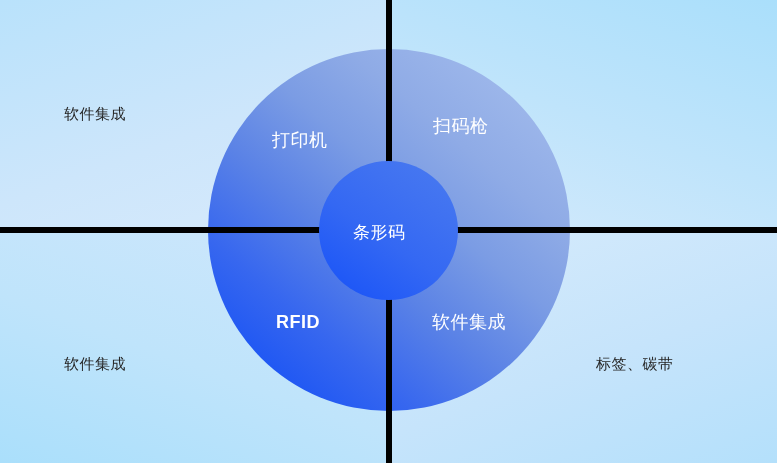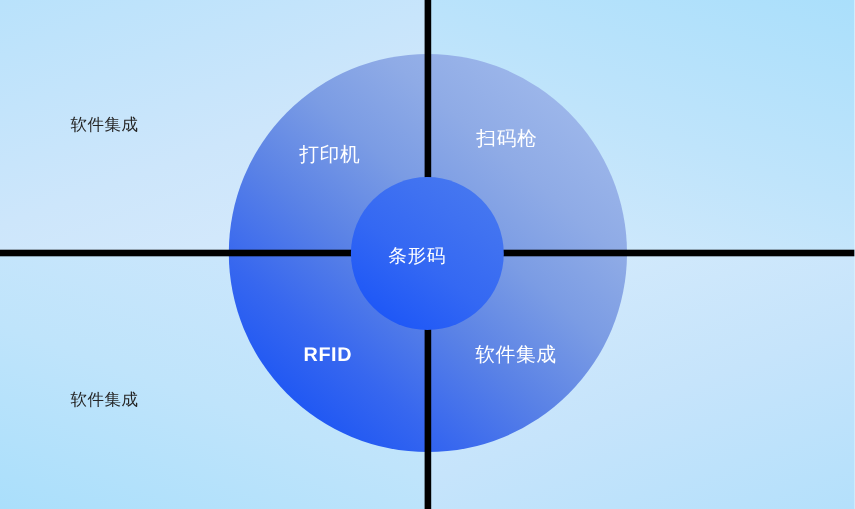--- a/index.html
+++ b/index.html
@@ -132,20 +132,21 @@
 
   <div class="outer-circle"></div>
 
   <div class="cross-line vertical"></div>
   <div class="cross-line horizontal"></div>
 
   <div class="inner-circle"></div>
 
   <div class="label outer-label pos-soft-int">软件集成</div>
   <div class="label outer-label pos-dev-int">软件集成</div>
+  <div class="label outer-label pos-labels-rbn">标签、碳带</div>
 
   <div class="label ring-label pos-printer">打印机</div>
   <div class="label ring-label pos-scanner">扫码枪</div>
   <div class="label ring-label pos-rfid">RFID</div>
   <div class="label ring-label pos-rental">软件集成</div>
 
   <div class="label core-label pos-barcode">条形码</div>
 
 </div>
 

